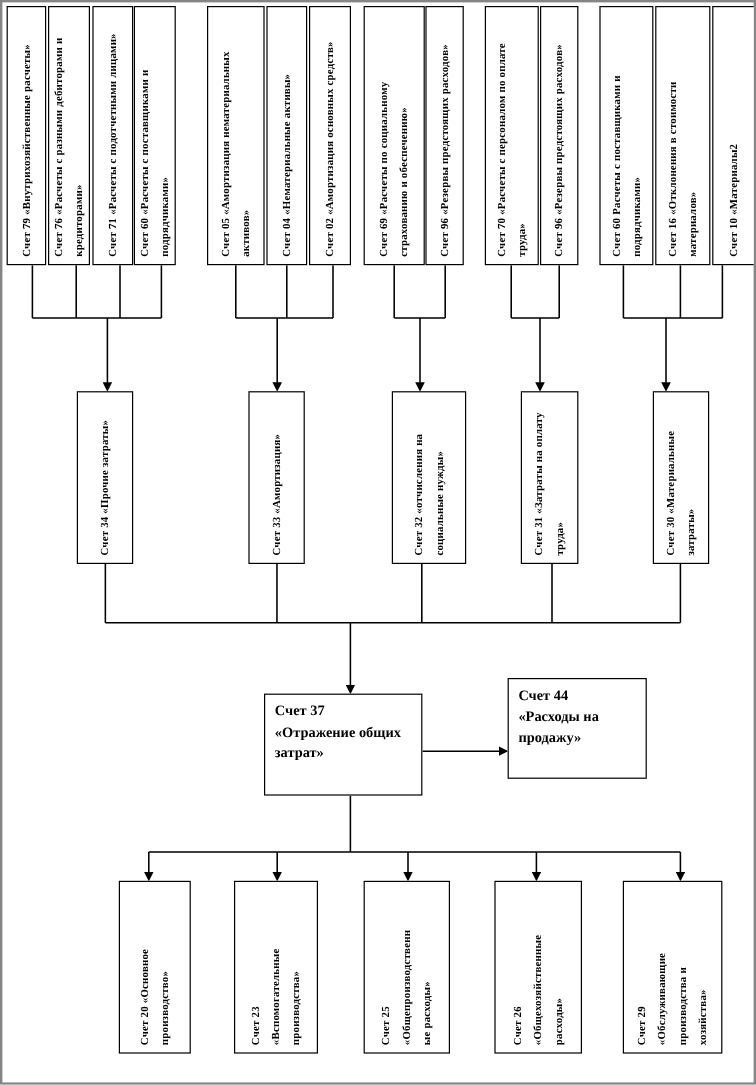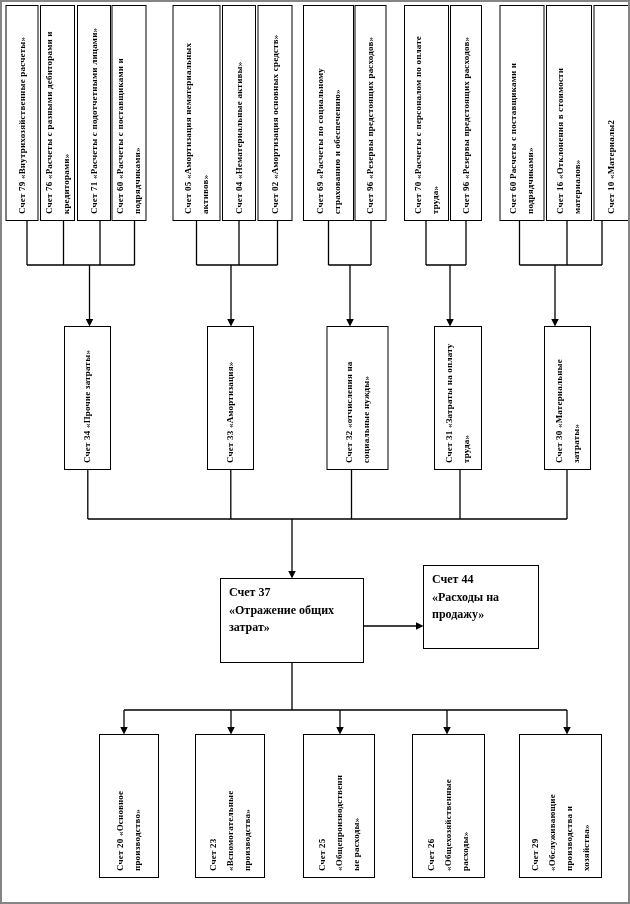--- a/index.html
+++ b/index.html
@@ -154,21 +154,21 @@
     </div>
   <div class="vbox" style="left:432px;top:324px;width:48px;height:144px">
       <span class="vtext">Счет 31 «Затраты на оплату
 труда»</span>
     </div>
   <div class="vbox" style="left:541.5px;top:324px;width:47px;height:144px">
       <span class="vtext">Счет 30 «Материальные
 затраты»</span>
     </div>
 
-  <div class="hbox" style="left:218px;top:576px;width:144px;height:85px"><span>Счет 37
+  <div class="hbox" style="left:218px;top:576px;width:132px;height:85px"><span>Счет 37
 «Отражение общих
 затрат»</span></div>
   <div class="hbox" style="left:421px;top:563px;width:116px;height:84px"><span>Счет 44
 «Расходы на
 продажу»</span></div>
 
   <div class="vbox" style="left:97px;top:732px;width:60px;height:144px">
       <span class="vtext">Счет 20 «Основное
 производство»</span>
     </div>

